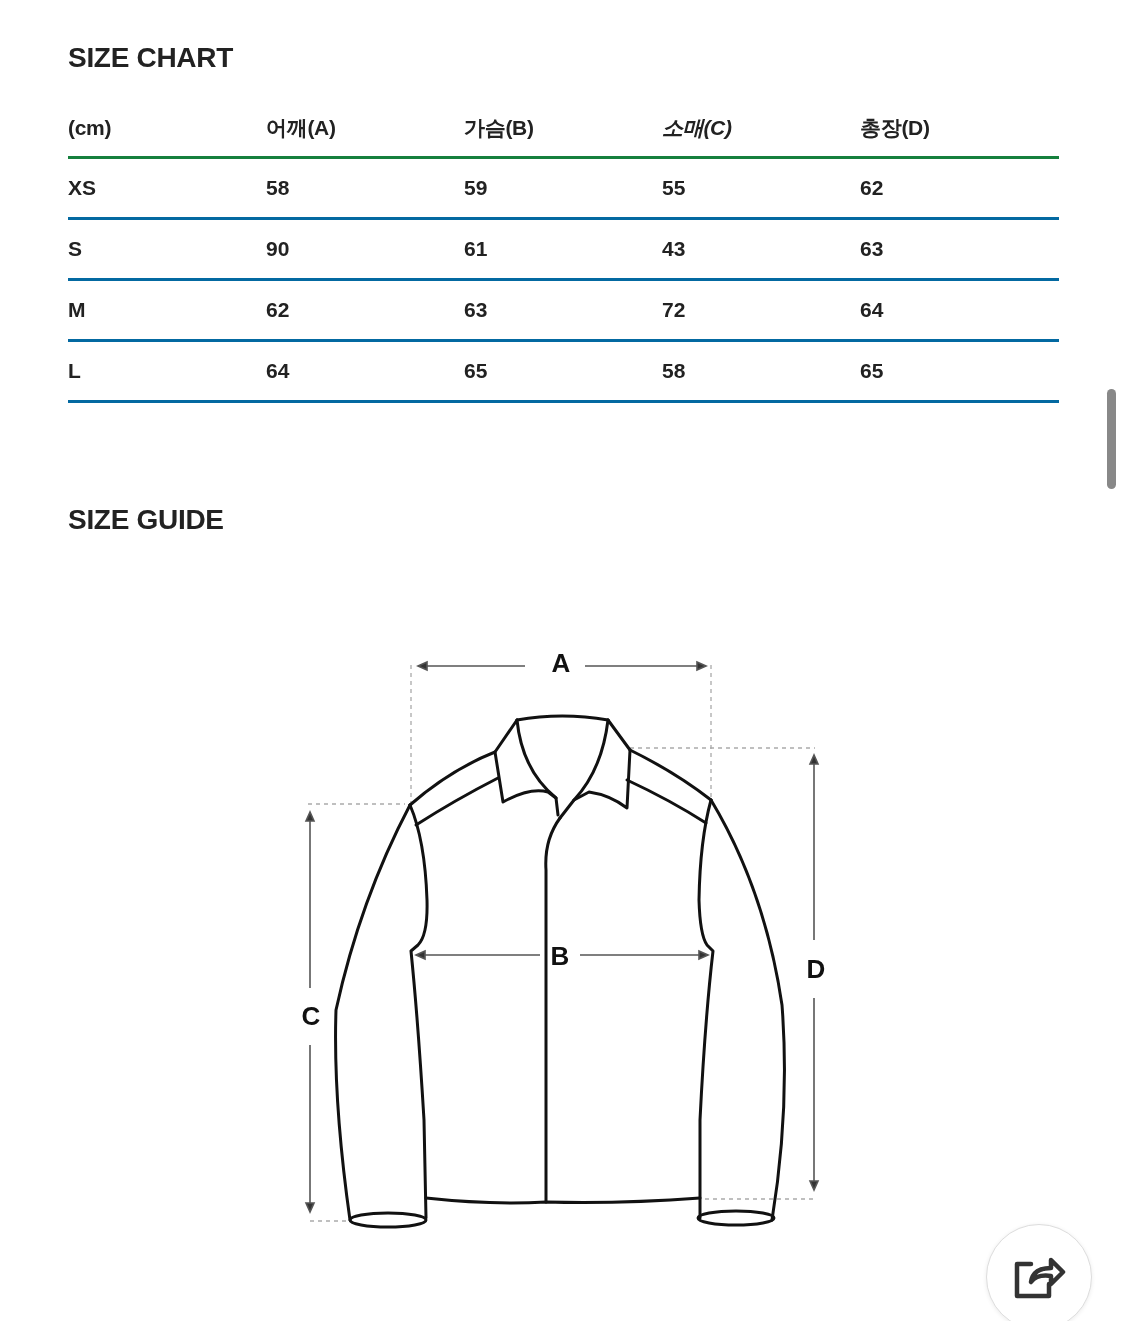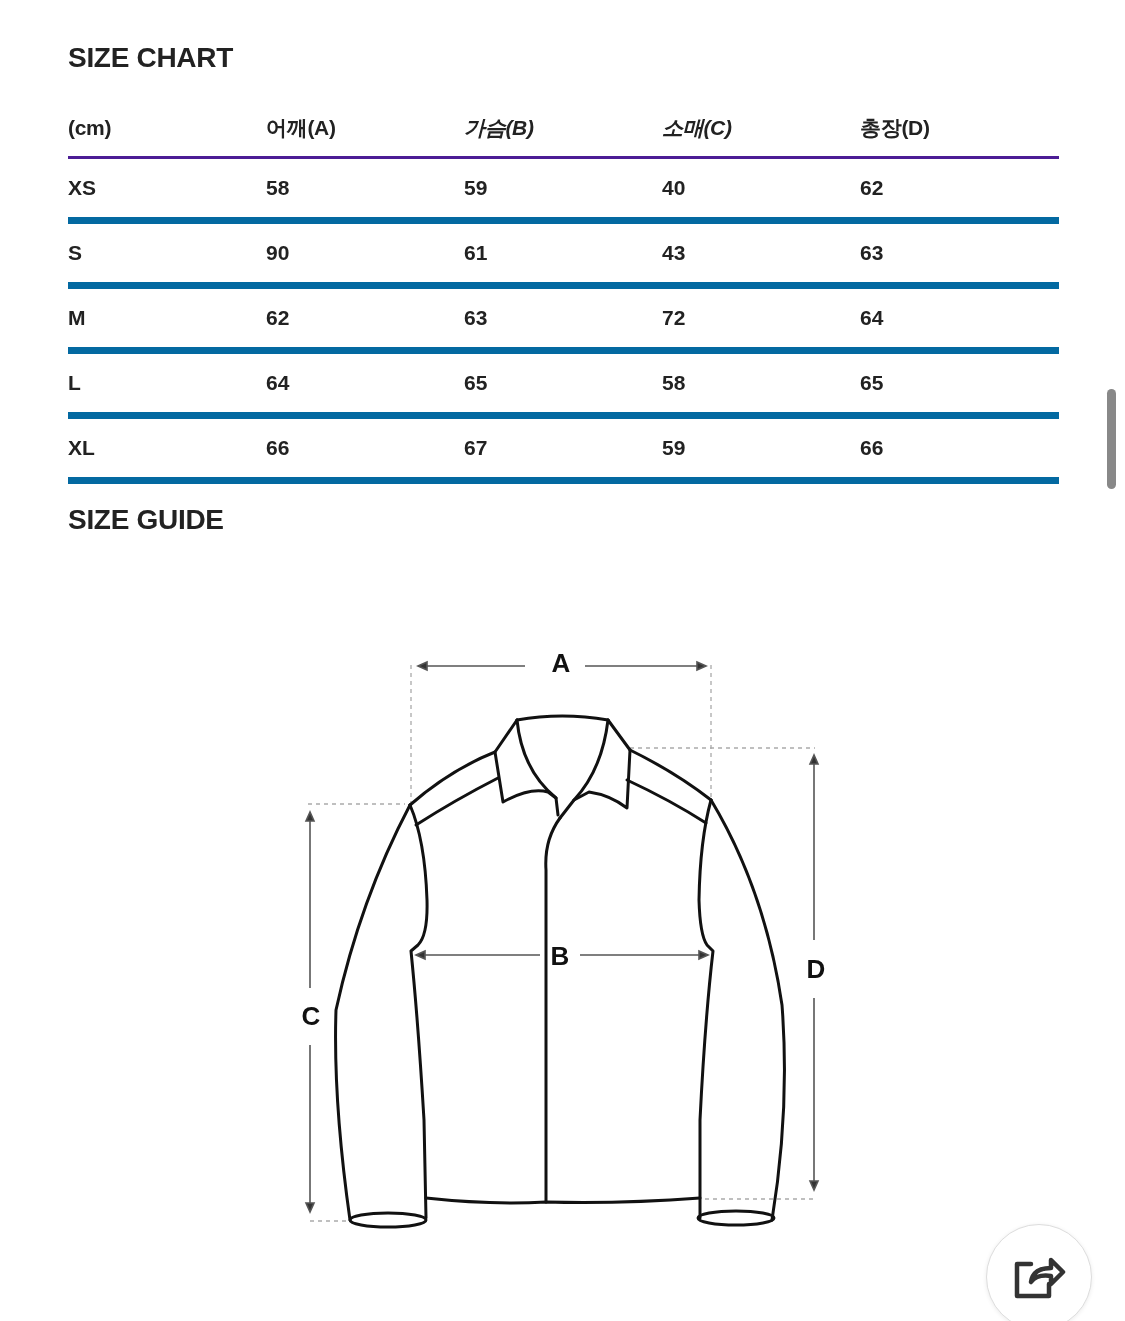--- a/index.html
+++ b/index.html
@@ -4,23 +4,23 @@
 <style>
   html,body{margin:0;padding:0;background:#fff;}
   body{width:1125px;height:1321px;position:relative;overflow:hidden;font-family:"Liberation Sans","DejaVu Sans",sans-serif;color:#1a1a1a;}
   .section-title{position:absolute;left:68px;font-size:28px;font-weight:bold;letter-spacing:-0.3px;color:#222;}
   #chart-title{top:42px;}
   #guide-title{top:504px;}
   table.size{position:absolute;left:68px;top:100px;width:991px;border-collapse:collapse;}
   table.size th, table.size td{text-align:left;padding:0;height:59px;vertical-align:middle;font-size:21px;color:#222;}
   table.size th{font-weight:bold;height:56px;letter-spacing:-0.3px;}
   table.size td{font-weight:bold;}
-  table.size tr.head th{border-bottom:3px solid #4c1d95;}
-  table.size tr.row td{border-bottom:7px solid #0369a1;height:58px;}
-  .c0{width:198px;} .c1{width:198px;} .c2{width:198px;font-style:italic;} .c3{width:198px;font-style:italic;}
+  table.size tr.head th{border-bottom:3px solid #15803d;}
+  table.size tr.row td{border-bottom:3px solid #0369a1;height:58px;}
+  .c0{width:198px;} .c1{width:198px;} .c2{width:198px;} .c3{width:198px;font-style:italic;}
   .diagram{position:absolute;left:290px;top:640px;width:680px;height:640px;}
   .scrollbar{position:absolute;left:1107px;top:389px;width:9px;height:100px;border-radius:5px;background:#888;}
   .share-btn{position:absolute;left:986px;top:1224px;width:104px;height:104px;border-radius:50%;background:#fff;border:1px solid #ddd;box-shadow:0 1px 4px rgba(0,0,0,0.08);display:flex;align-items:center;justify-content:center;}
   .lbl{font-family:"Liberation Sans",sans-serif;font-weight:bold;font-size:26px;fill:#111;}
 </style>
 </head>
 <body>
 
 <div class="section-title" id="chart-title">SIZE CHART</div>
 
@@ -30,21 +30,21 @@
     <th class="c0">(cm)</th>
     <th class="c1">어깨(A)</th>
     <th class="c2">가슴(B)</th>
     <th class="c3">소매(C)</th>
     <th>총장(D)</th>
   </tr>
   <tr class="row">
     <td>XS</td>
     <td>58</td>
     <td>59</td>
-    <td>40</td>
+    <td>55</td>
     <td>62</td>
   </tr>
   <tr class="row">
     <td>S</td>
     <td>90</td>
     <td>61</td>
     <td>43</td>
     <td>63</td>
   </tr>
   <tr class="row">
@@ -53,27 +53,20 @@
     <td>63</td>
     <td>72</td>
     <td>64</td>
   </tr>
   <tr class="row">
     <td>L</td>
     <td>64</td>
     <td>65</td>
     <td>58</td>
     <td>65</td>
-  </tr>
-  <tr class="row">
-    <td>XL</td>
-    <td>66</td>
-    <td>67</td>
-    <td>59</td>
-    <td>66</td>
   </tr>
 </tbody>
   </table>
 
 <div class="section-title" id="guide-title">SIZE GUIDE</div>
 
 <svg class="diagram" viewBox="290 640 680 640" width="680" height="640">
 
   <g stroke="#aaa" stroke-width="1.3" stroke-dasharray="4,4" fill="none">
     <line x1="411" y1="665" x2="411" y2="805"></line>

